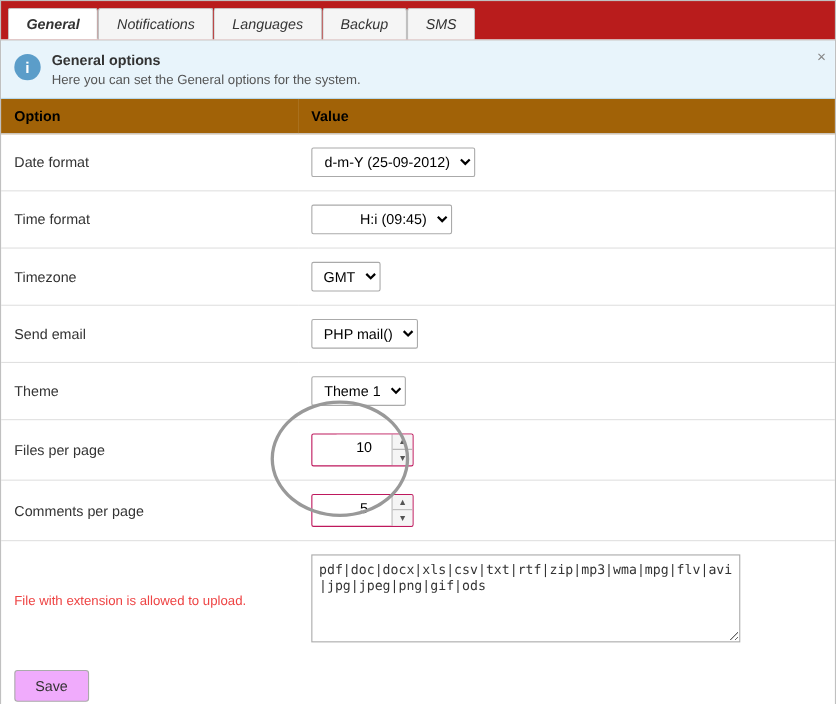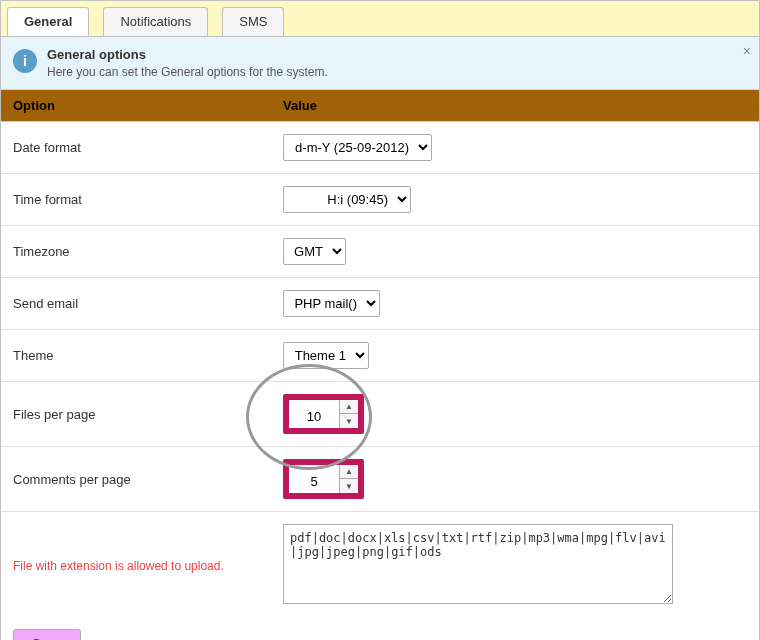--- a/index.html
+++ b/index.html
@@ -5,26 +5,27 @@
     * { box-sizing: border-box; margin: 0; padding: 0; }
     body {
       font-family: Arial, sans-serif;
       font-size: 13px;
       background: #f0f0f0;
       width: 760px;
       min-height: 640px;
     }
 
     .tabs-container {
-      background: #fef9c3;
+      background: #b91c1c;
       border: 1px solid #c0c0c0;
       border-bottom: none;
       display: flex;
       padding: 6px 6px 0 6px;
-      gap: 14px;
+      gap: 0;
+      font-style: italic;
     }
 
     .tab {
       padding: 6px 16px;
       border: 1px solid #c0c0c0;
       border-bottom: none;
       background: #f5f5f5;
       cursor: pointer;
       border-radius: 3px 3px 0 0;
       font-size: 13px;
@@ -133,24 +134,25 @@
       border: 1px solid #aaa;
       background: #fff;
       font-size: 13px;
       border-radius: 2px;
       cursor: pointer;
       text-align: right;
     }
 
     .spinner-wrapper {
       display: inline-flex;
-      align-items: flex-end;
-      border: 6px solid #be185d;
+      align-items: flex-start;
+      border: 1px solid #be185d;
       border-radius: 2px;
       overflow: hidden;
+      padding-left: 22px;
     }
 
     .spinner-input {
       width: 50px;
       padding: 4px 6px;
       border: none;
       font-size: 13px;
       text-align: center;
       outline: none;
     }
@@ -227,20 +229,22 @@
     }
   </style>
 </head>
 <body>
 
 <div class="page-wrapper">
 
   <div class="tabs-container">
     <div class="tab active">General</div>
     <div class="tab">Notifications</div>
+    <div class="tab">Languages</div>
+    <div class="tab">Backup</div>
     <div class="tab">SMS</div>
   </div>
 
   <div class="main-content">
 
     <div class="info-box">
       <div class="info-icon">i</div>
       <div class="info-text">
         <h3>General options</h3>
         <p>Here you can set the General options for the system.</p>

